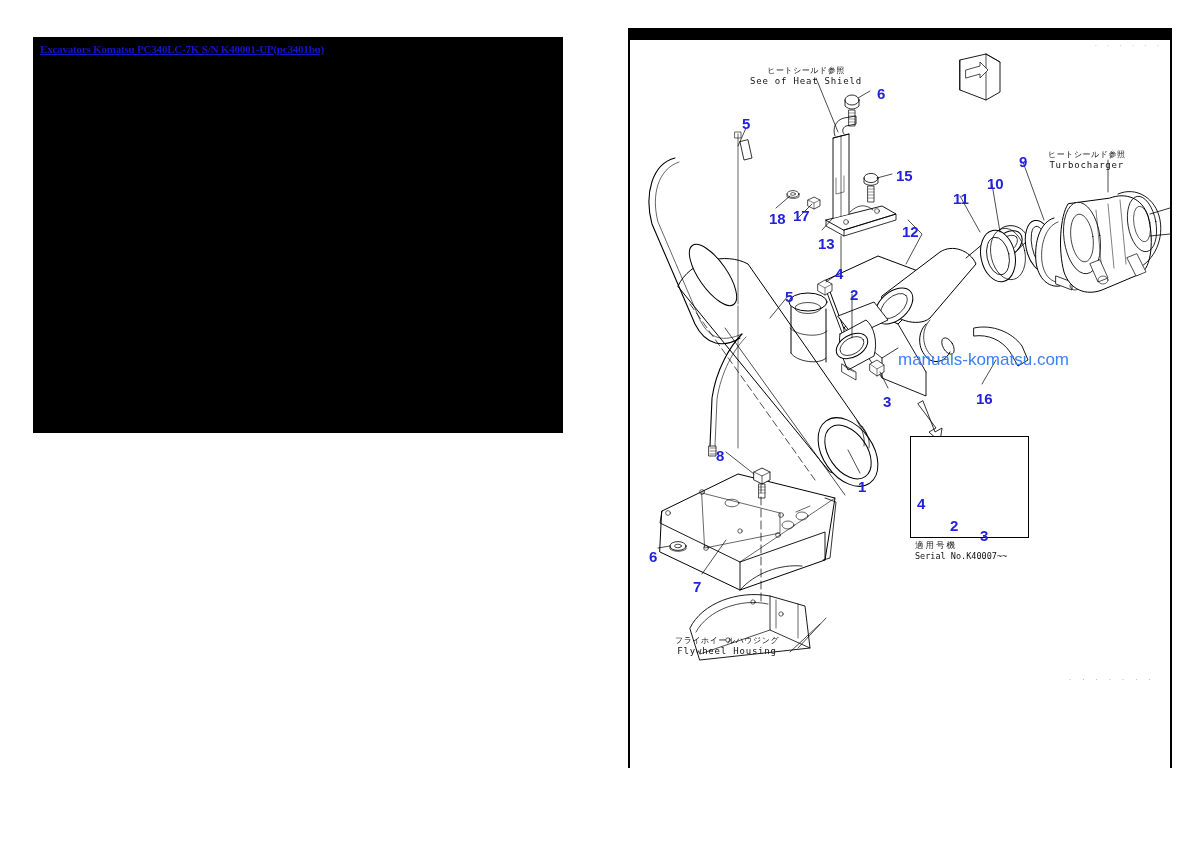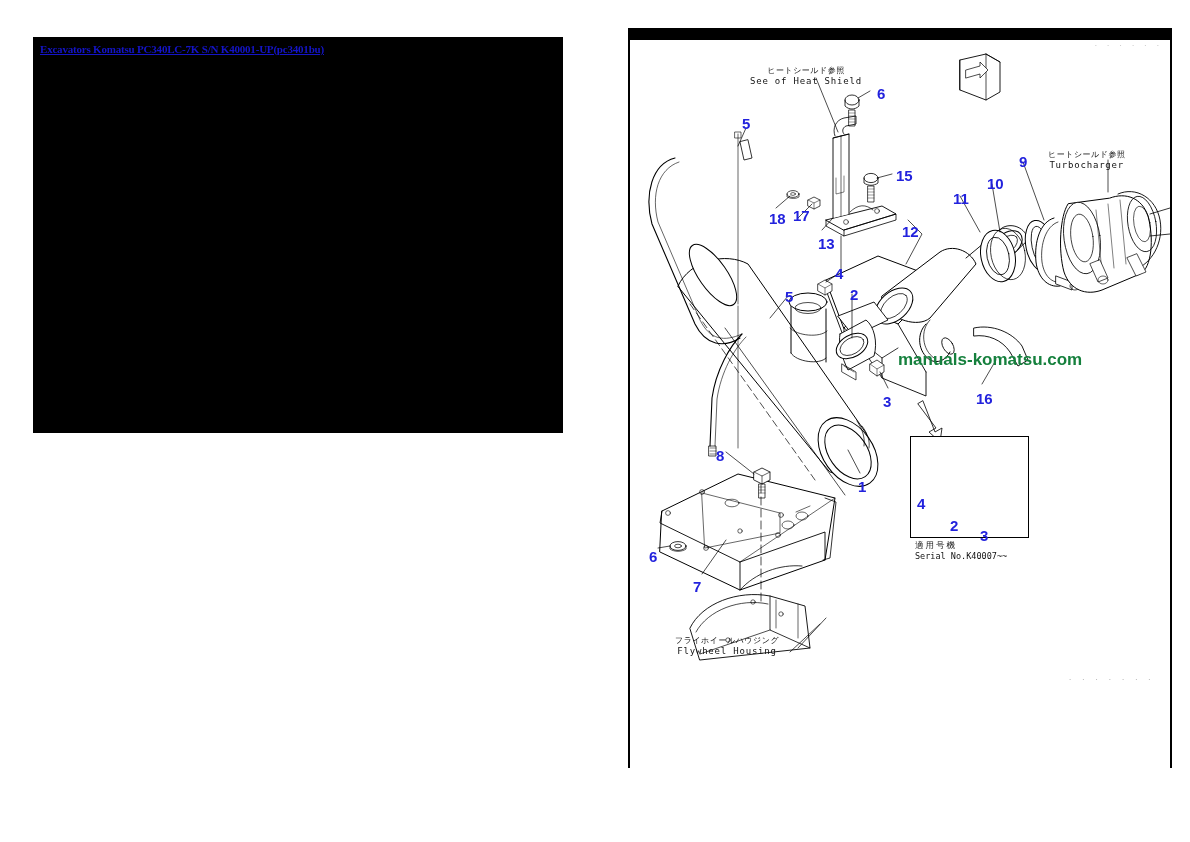--- a/index.html
+++ b/index.html
@@ -95,22 +95,22 @@
   .anno .en {
     display: block;
     letter-spacing: 0.8px;
   }
   #watermark {
     position: absolute;
     left: 268px;
     top: 322px;
     font-family: "Liberation Sans", sans-serif;
     font-size: 17px;
-    font-weight: bold;
-    color: #15803d;
+    font-weight: normal;
+    color: #3b82f6;
     white-space: nowrap;
   }
   #corner-code-tr {
     position: absolute;
     right: 8px;
     top: 14px;
     font-family: "DejaVu Sans Mono", monospace;
     font-size: 7px;
     color: #c8c8c8;
     letter-spacing: 2px;

